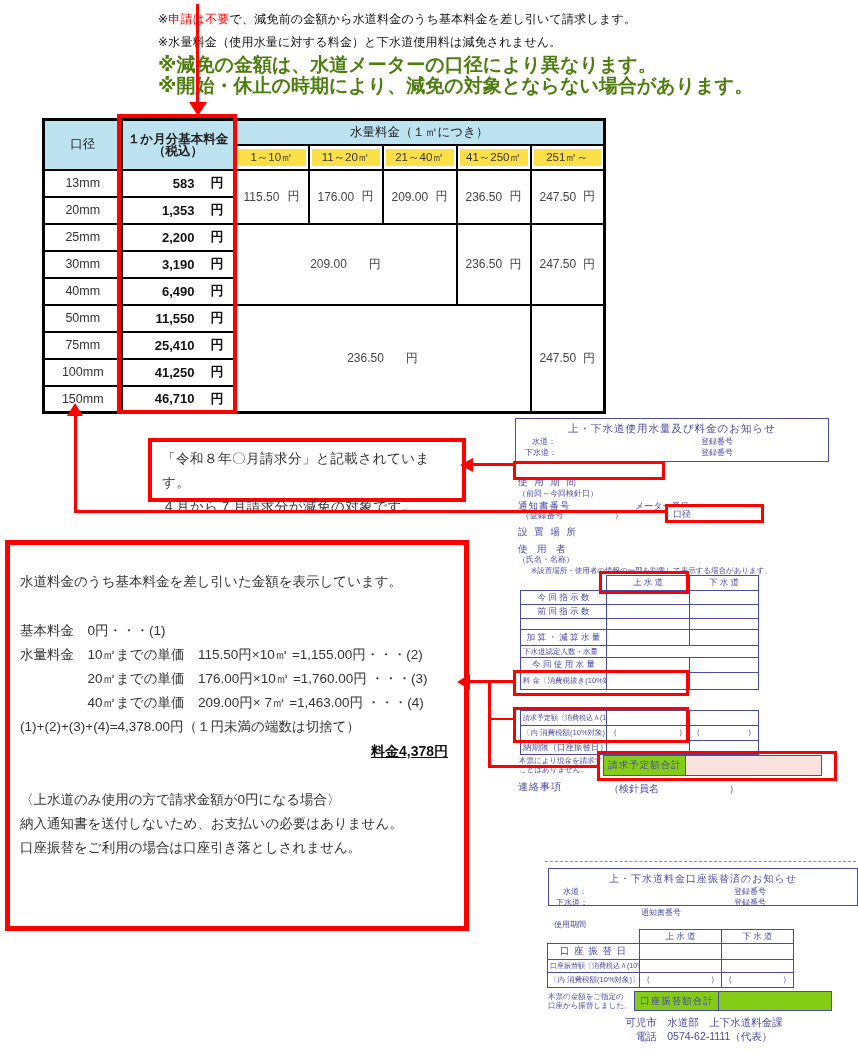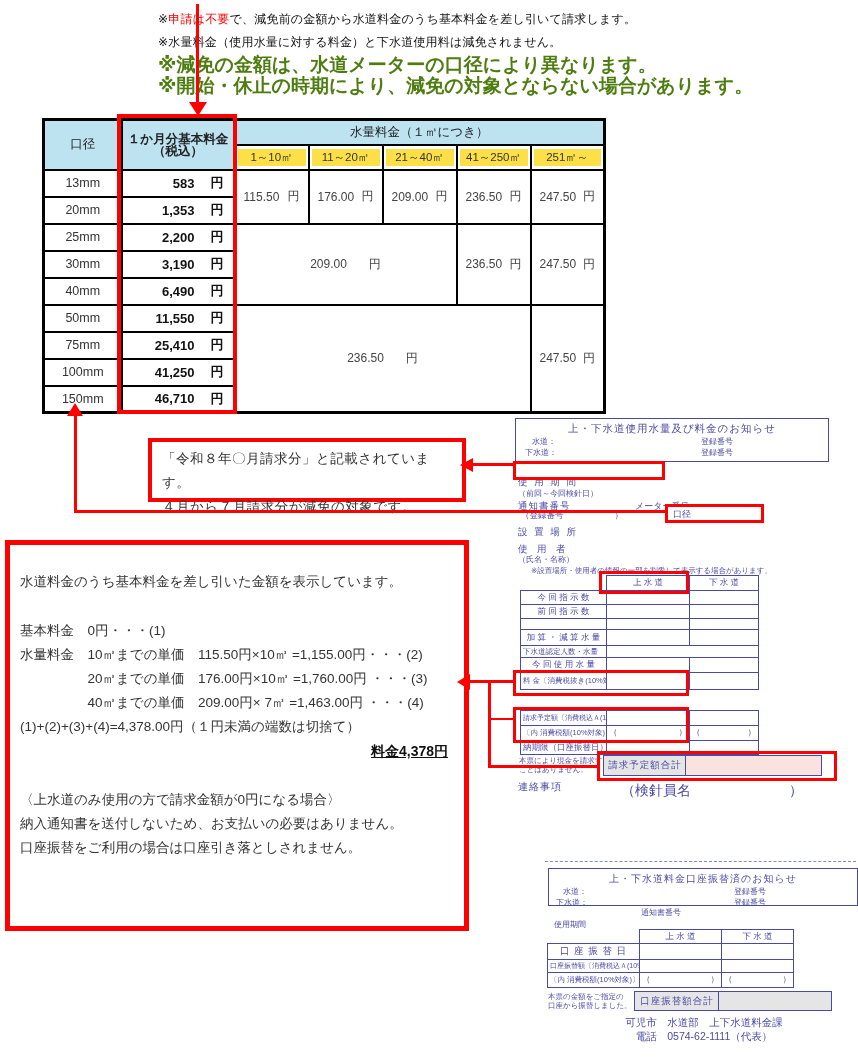--- a/index.html
+++ b/index.html
@@ -53,21 +53,21 @@
   .notice .regrow{position:relative;height:11px;font-size:8px;}
   .notice .regrow .lbl{position:absolute;}
   .notice .regrow .reg{position:absolute;left:185px;}
   .ntable{position:absolute;border-collapse:collapse;table-layout:fixed;}
   .ntable td{border:1px solid #4A4AA5;padding:0 2px;vertical-align:middle;font-size:8.5px;
              white-space:nowrap;overflow:hidden;}
   .ntable td.nb{border:none;}
   .ntable td.vcell{background:#fff;}
   .parencell{display:flex;justify-content:space-between;}
   .redhl{position:absolute;border:3px solid #FF0000;z-index:5;}
-  .cellbox{position:absolute;border:1px solid #4A4AA5;background:#e5e5e5;font-size:9px;
+  .cellbox{position:absolute;border:1px solid #4A4AA5;background:#84cc16;font-size:9px;
            display:flex;align-items:center;justify-content:center;}
   .smallnote{position:absolute;font-size:7.5px;line-height:9px;}
   .dashline{position:absolute;border-top:1.5px dashed #8a8ac0;}
 </style>
 </head>
 <body>
 
 <div id="page">
 
   <div class="redline" style="left:196px;top:4px;width:3px;height:100px;"></div>
@@ -405,21 +405,21 @@
 
     <div class="smallnote" style="left:6px;top:338px;">
       <div>本票により現金を請求する</div>
         <div>ことはありません。</div>
     </div>
     <div class="cellbox" style="left:90px;top:337px;width:82px;height:19px;font-size:9.5px;letter-spacing:1px;">
         <span>請求予定額合計</span>
       </div>
     <div class="cellbox" style="left:172px;top:337px;width:135px;height:19px;background:#FAE3DE;"></div>
     <div class="abs" style="left:5px;top:362px;font-size:10px;letter-spacing:1px;">連絡事項</div>
-    <div class="abs" style="left:108px;top:364px;font-size:14px;">（検針員名　　　　　　　）</div>
+    <div class="abs" style="left:96px;top:364px;font-size:10px;">（検針員名　　　　　　　）</div>
 
     <div class="redhl" style="left:86px;top:153px;width:84px;height:17px;"></div>
     <div class="redhl" style="left:0px;top:252px;width:170px;height:20px;"></div>
     <div class="redhl" style="left:0px;top:289px;width:170px;height:30px;"></div>
     <div class="redhl" style="left:84px;top:333px;width:234px;height:24px;"></div>
   </div>
 
   <div class="abs notice" id="notice2" style="left:543px;top:858px;width:322px;height:199px;">
     <div class="dashline" style="left:2px;top:3px;width:316px;"></div>
     <div class="titlebox" style="left:5px;top:10px;width:308px;height:36px;">

